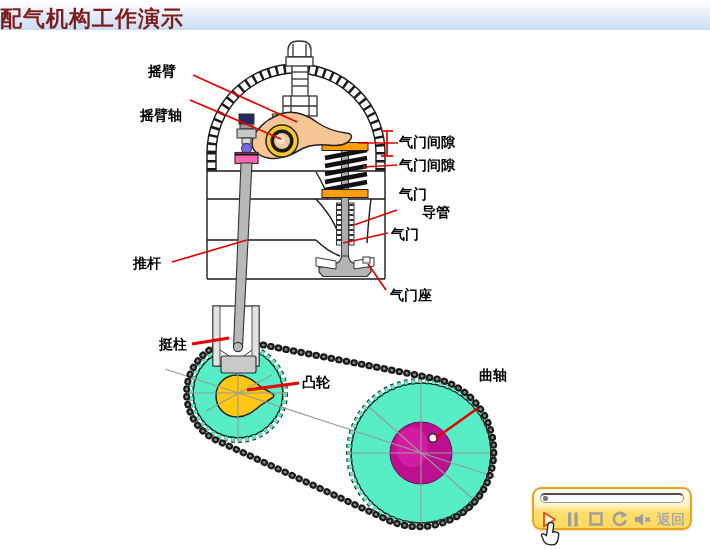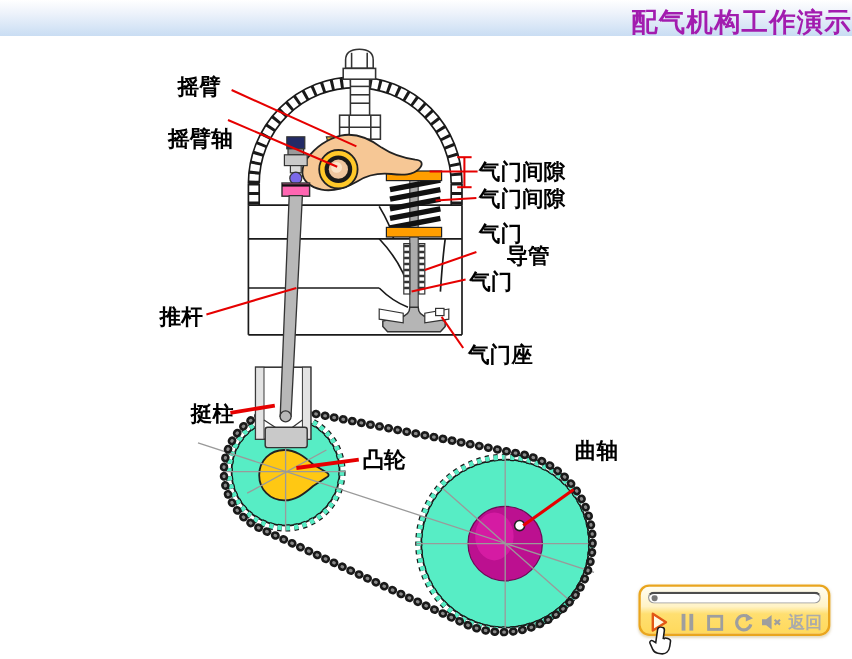--- a/index.html
+++ b/index.html
@@ -1,34 +1,34 @@
 <!DOCTYPE html>
 <html><head>
 <meta charset="utf-8">
 <style>
   html,body{margin:0;padding:0;background:#fff;}
   .stage{position:relative;width:710px;height:549px;overflow:hidden;background:#fff;
          font-family:"DejaVu Sans","Liberation Sans",sans-serif;}
   .header-band{position:absolute;left:0;top:0;width:710px;height:30px;
     background:linear-gradient(180deg,#ffffff 0%,#eef3fb 35%,#c9ddf3 100%);}
-  .page-title{position:absolute;left:0;top:4px;width:710px;text-align:right;
-    font-size:22px;font-weight:bold;color:#a21caf;letter-spacing:1px;}
+  .page-title{position:absolute;left:0;top:4px;width:710px;text-align:left;
+    font-size:22px;font-weight:bold;color:#7f1d1d;letter-spacing:1px;}
   .diagram-svg{position:absolute;left:0;top:0;}
-  .lbl{position:absolute;font-size:18px;font-weight:bold;color:#000;
+  .lbl{position:absolute;font-size:14px;font-weight:bold;color:#000;
        white-space:nowrap;line-height:1.05;}
   
   .player{position:absolute;left:532px;top:487px;width:160px;height:43px;
     border:2px solid #E9A51E;border-radius:9px;box-sizing:border-box;
     background:linear-gradient(180deg,#FFFDF2 0%,#FFF3C6 42%,#FFDF70 58%,#FFD95C 100%);
     box-shadow:0 1px 2px rgba(150,110,0,.25);}
   .seekbar{position:absolute;left:6px;top:4px;width:144px;height:10px;background:#fff;
     border-radius:5px;border:1px solid #9a9a9a;border-top:2px solid #4d4d4d;box-sizing:border-box;}
   .seek-handle{position:absolute;left:2px;top:1px;width:5px;height:5px;background:#777;border-radius:2px;}
   .controls{position:absolute;left:2px;top:19px;width:152px;height:21px;
-    display:flex;align-items:center;justify-content:space-between;padding:0 3px;box-sizing:border-box;}
+    display:flex;align-items:flex-end;justify-content:space-between;padding:0 3px;box-sizing:border-box;}
   .pbtn{display:flex;align-items:center;justify-content:center;width:20px;height:20px;cursor:pointer;}
   .return-btn{font-size:14px;font-weight:bold;color:#ABABAB;cursor:pointer;line-height:20px;}
   .cursor-hand{position:absolute;left:540px;top:522px;}
 </style>
 </head>
 <body>
 
 <div class="stage">
 
   <div class="header-band"></div>

